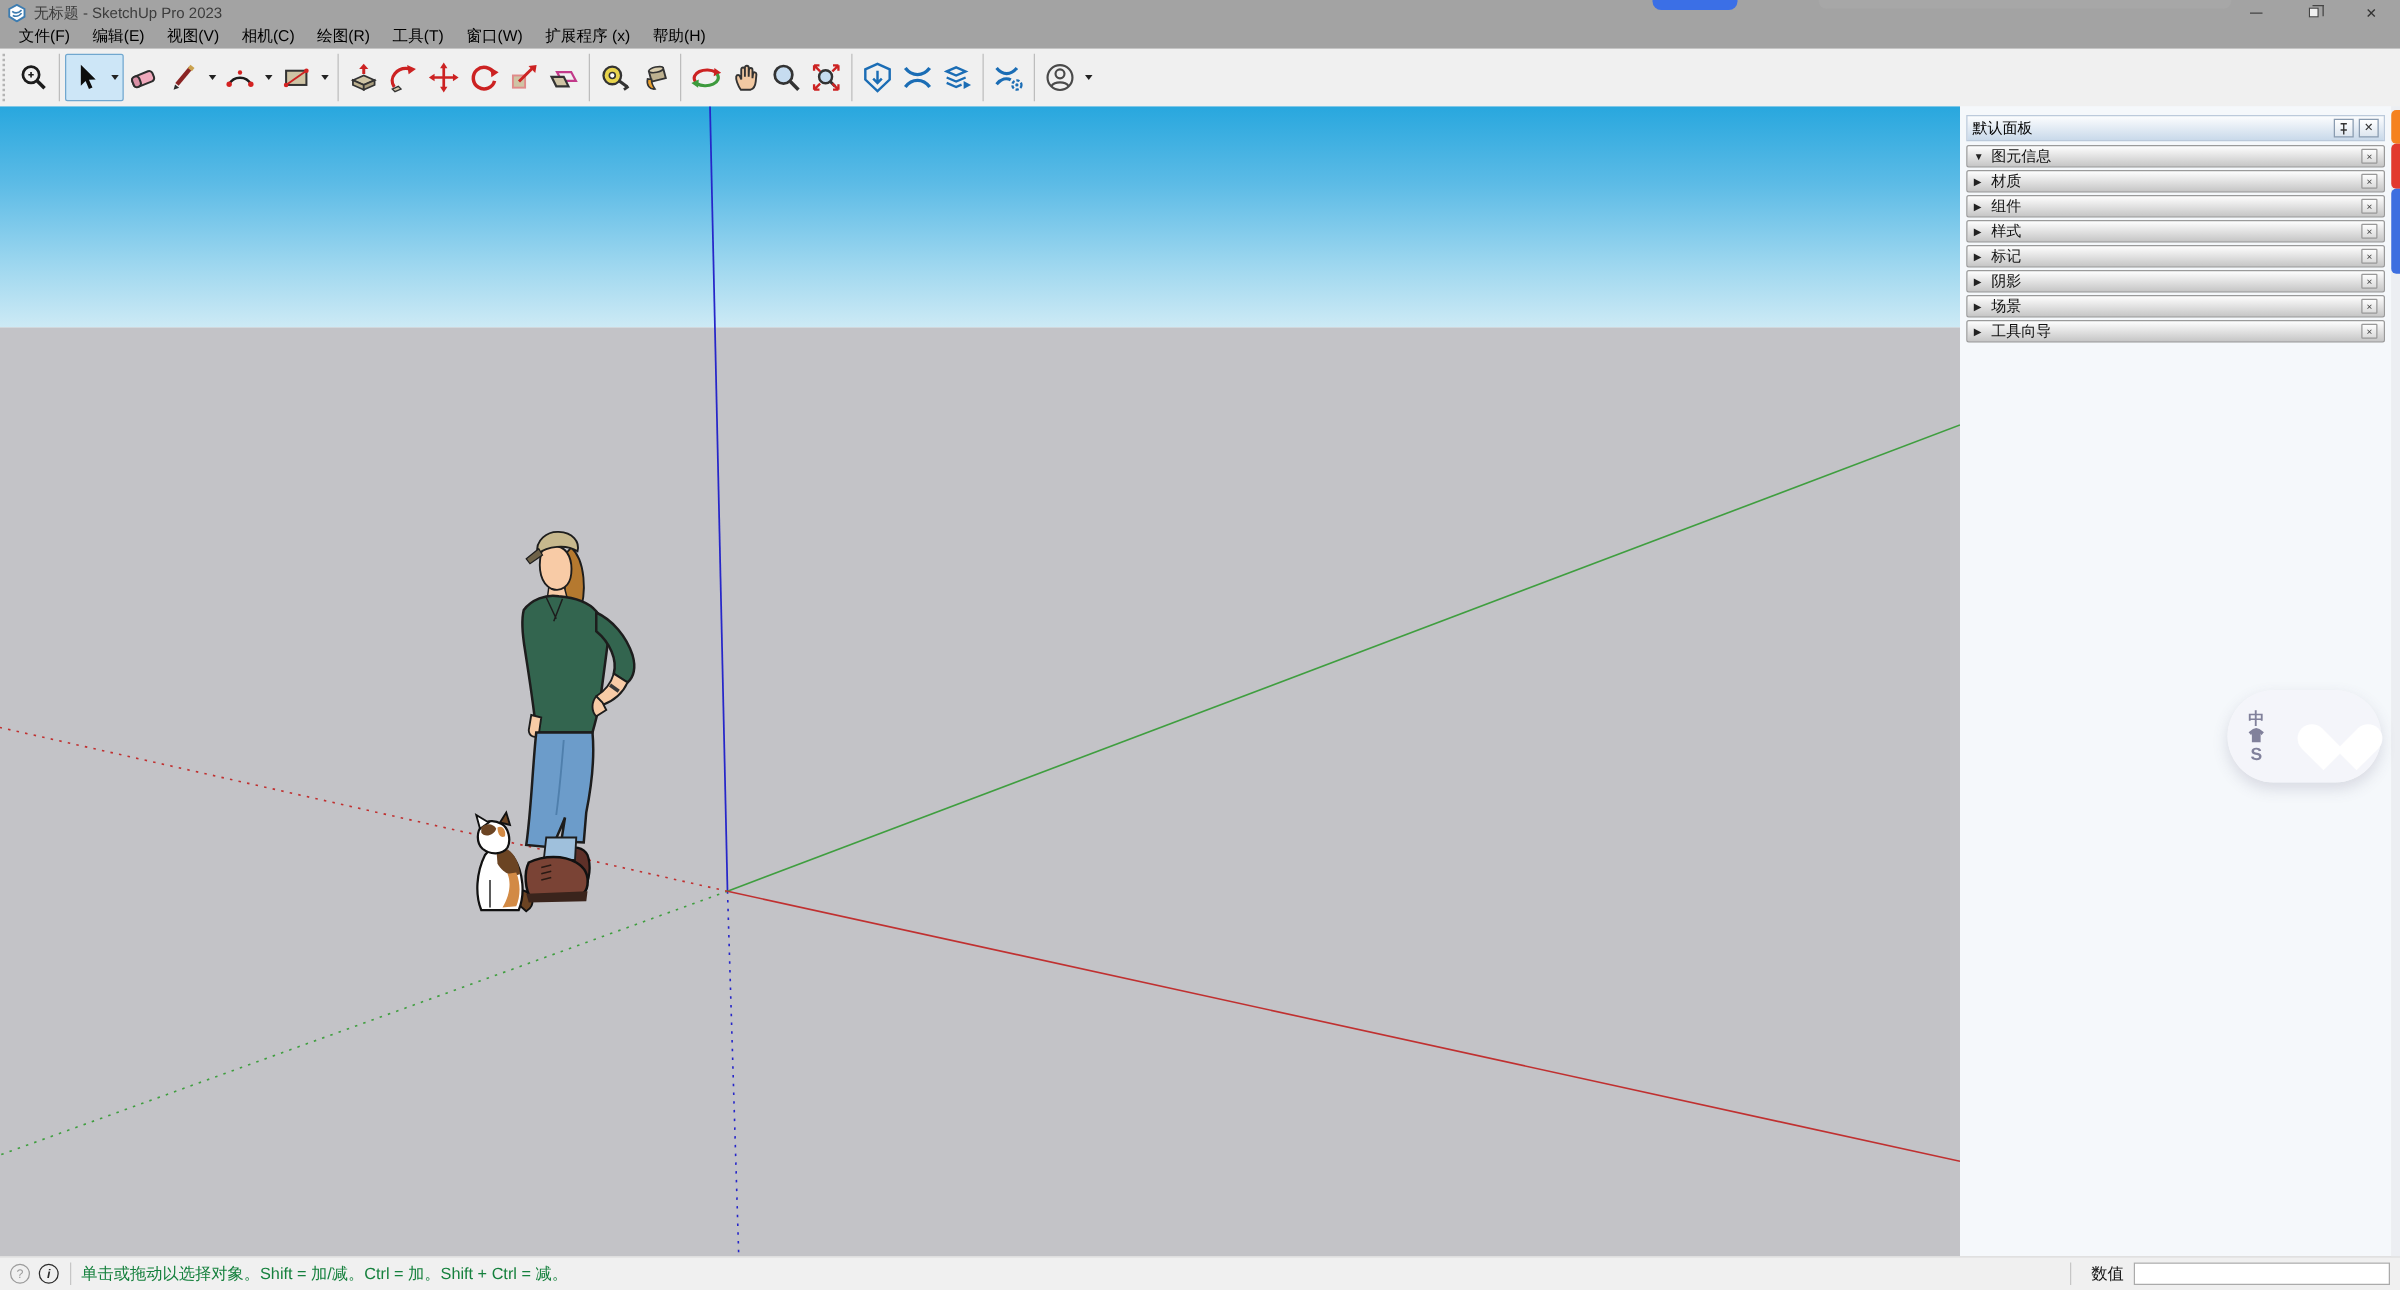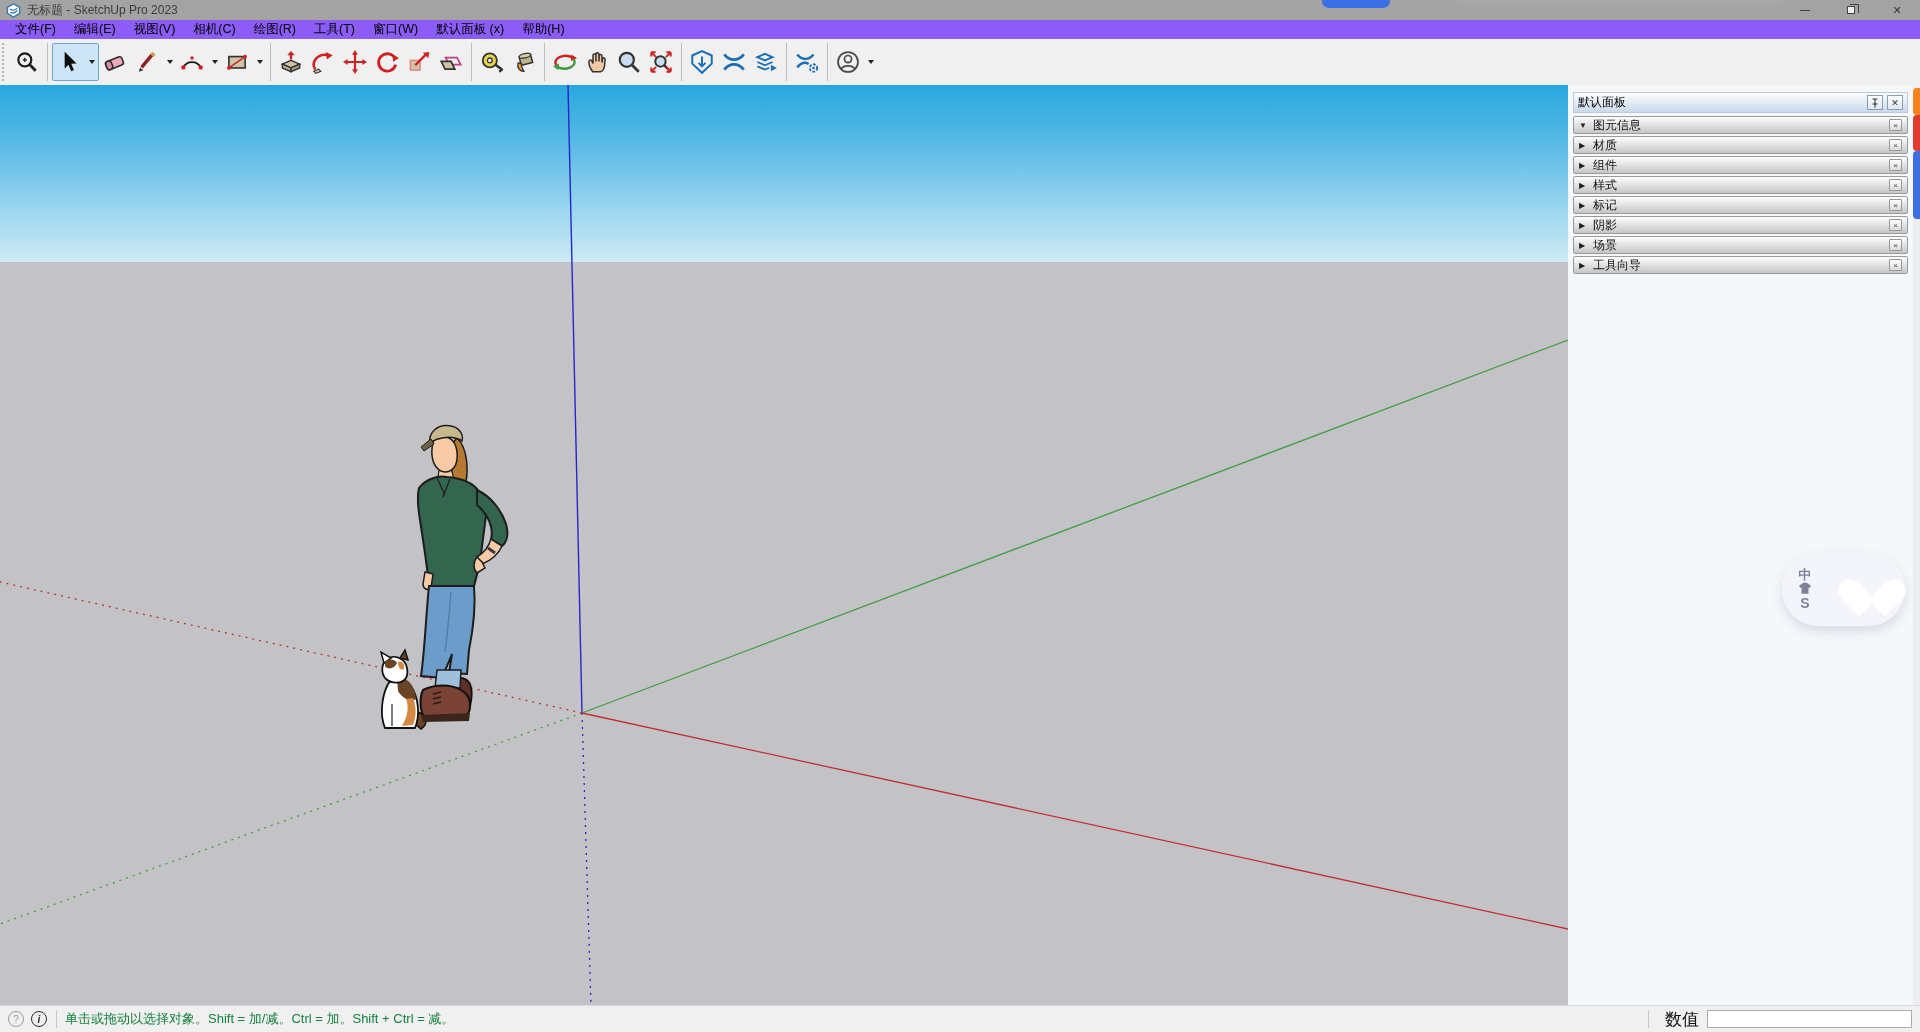--- a/index.html
+++ b/index.html
@@ -15,21 +15,21 @@
   .min-glyph { width:10px; height:1px; background:#444; }
   .restore-glyph { width:8px; height:8px; border:1px solid #444; position:relative; background:#f0f0f0; }
   .restore-glyph:before { content:""; position:absolute; left:2px; top:-3px; width:8px; height:8px; border:1px solid #444; border-bottom:none; border-left:none; }
   .close-glyph { font-size:11px; color:#333; }
 
   
   .pill-blue { position:absolute; left:1322px; top:0; width:68px; height:8px; background:#3b6fe6; border-radius:0 0 7px 7px; z-index:50; }
   .pill-gray { position:absolute; left:1455px; top:0; width:330px; height:7px; background:#a7a7a7; border-radius:0 0 6px 6px; z-index:50; }
 
   
-  .menubar { height:19px; background:#8b5cf6; display:flex; align-items:center; padding-left:6px; }
+  .menubar { height:19px; background:#a3a3a3; display:flex; align-items:center; padding-left:6px; }
   .menu-item { padding:1px 9px; font-size:12.5px; color:#000; cursor:default; }
 
   
   .toolbar { height:46px; background:#f0f0f0; display:flex; align-items:center; }
   .tb-grip { width:6px; height:38px; border-left:2px dotted #b4b4b4; margin:0 3px 0 2px; }
   .tbtn { width:32px; height:36px; display:flex; align-items:center; justify-content:center; border:1px solid transparent; border-radius:2px; }
   .tbtn svg { width:26px; height:26px; }
   .tb-group-active { display:flex; background:#cde6f7; border:1px solid #70a7cf; border-radius:2px; }
   .tb-group-active .tbtn { border:none; }
   .tb-caret { width:13px; height:36px; display:flex; align-items:center; justify-content:center; }
@@ -65,21 +65,21 @@
   .seg-blue { height:68px; background:#3d6fe0; }
 
   
   .statusbar { position:absolute; left:0; right:0; bottom:0; height:27px; background:#f0f0f0; border-top:1px solid #dadada; display:flex; align-items:center; padding:0 8px; }
   .sb-circle { width:16px; height:16px; border-radius:50%; display:flex; align-items:center; justify-content:center; font-size:10px; margin-right:7px; }
   .sb-help { border:1.4px solid #9b9b9b; color:#9b9b9b; }
   .sb-info { border:1.4px solid #2b2b2b; color:#2b2b2b; font-weight:bold; font-style:italic; }
   .sb-sep { width:1px; height:18px; background:#c6c6c6; margin:0 8px 0 2px; }
   .sb-hint { font-size:13px; color:#15803d; }
   .sb-right { margin-left:auto; display:flex; align-items:center; }
-  .measure-label { font-size:17px; margin:17px 8px;text-align:center; }
+  .measure-label { font-size:13px; margin:17px 8px;text-align:center; }
   .measure-input { width:205px; height:18px; border:1px solid #ababab; background:#fff; font-size:12px; padding:0 4px; outline:none; }
 
   
   .ime { position:absolute; left:1782px; top:552px; width:123px; height:74px; background:rgba(244,244,249,0.82); border-radius:37px; box-shadow:0 5px 12px rgba(80,80,110,0.18); z-index:60; display:flex; align-items:center; }
   .ime-col { display:flex; flex-direction:column; align-items:center; margin-left:16px; gap:1px; color:#81819b; }
   .ime-mode { font-size:13px; font-weight:bold; line-height:13px; }
   .ime-brand { font-size:14px; font-weight:bold; line-height:14px; }
   .ime-heart { position:absolute; right:10px; top:12px; width:46px; height:42px; }
   .ime-heart:before, .ime-heart:after { content:""; position:absolute; width:23px; height:36px; border-radius:12px 12px 0 0; background:rgba(255,255,255,0.95); }
   .ime-heart:before { left:3px; transform:rotate(-45deg); transform-origin:100% 100%; }
@@ -110,21 +110,21 @@
 <div class="pill-gray"></div>
 
 <div class="menubar">
   <span class="menu-item">文件(F)</span>
   <span class="menu-item">编辑(E)</span>
   <span class="menu-item">视图(V)</span>
   <span class="menu-item">相机(C)</span>
   <span class="menu-item">绘图(R)</span>
   <span class="menu-item">工具(T)</span>
   <span class="menu-item">窗口(W)</span>
-  <span class="menu-item">默认面板 (x)</span>
+  <span class="menu-item">扩展程序 (x)</span>
   <span class="menu-item">帮助(H)</span>
 </div>
 
 <div class="toolbar">
   <div class="tb-grip"></div>
 
   <div class="tbtn">
     <svg viewBox="0 0 24 24">
       <circle cx="10" cy="10" r="6" fill="none" stroke="#1c1c1c" stroke-width="2"></circle>
       <path d="M8 10 h4 M10 8 v4" stroke="#1c1c1c" stroke-width="1.2"></path>

